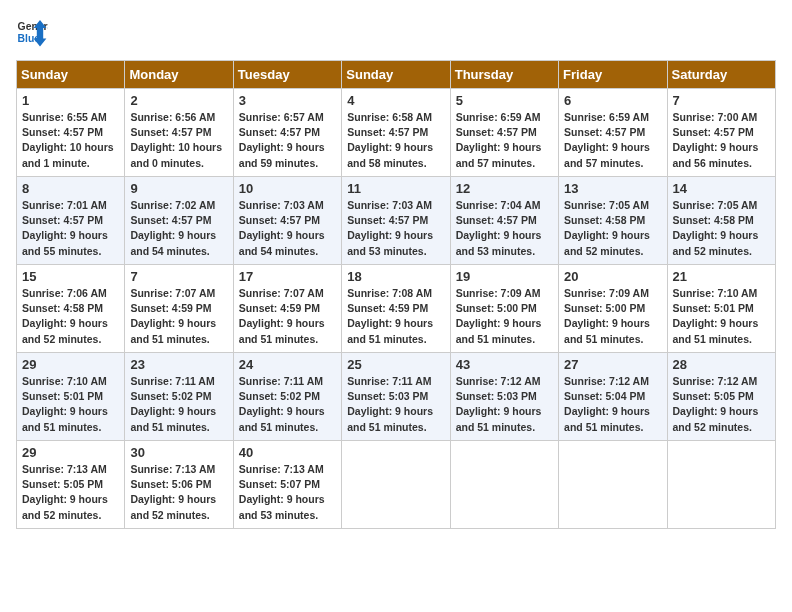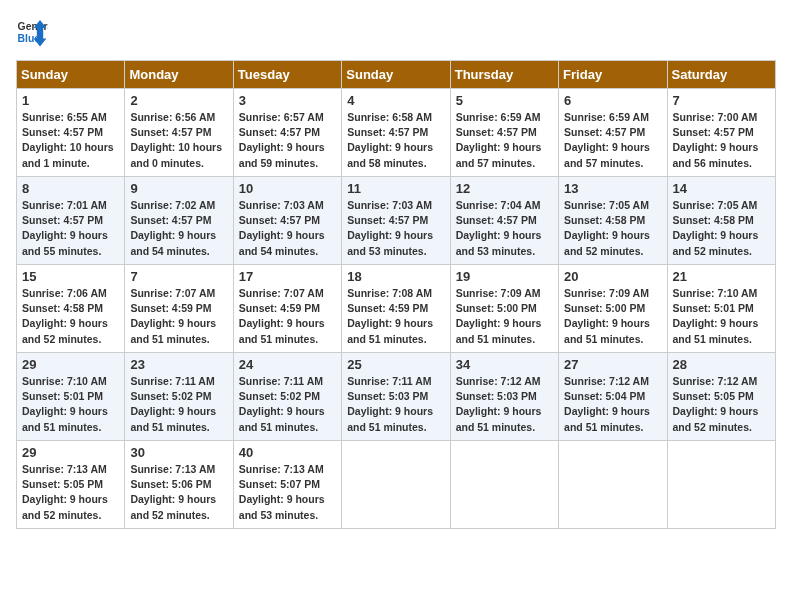--- a/index.html
+++ b/index.html
@@ -210,21 +210,21 @@
         </td>
         <td>
           <span class="day-num">24</span>
           <div class="day-info">Sunrise: 7:11 AM<br>Sunset: 5:02 PM<br>Daylight: 9 hours and 51 minutes.</div>
         </td>
         <td>
           <span class="day-num">25</span>
           <div class="day-info">Sunrise: 7:11 AM<br>Sunset: 5:03 PM<br>Daylight: 9 hours and 51 minutes.</div>
         </td>
         <td>
-          <span class="day-num">34</span>
+          <span class="day-num">43</span>
           <div class="day-info">Sunrise: 7:12 AM<br>Sunset: 5:03 PM<br>Daylight: 9 hours and 51 minutes.</div>
         </td>
         <td>
           <span class="day-num">27</span>
           <div class="day-info">Sunrise: 7:12 AM<br>Sunset: 5:04 PM<br>Daylight: 9 hours and 51 minutes.</div>
         </td>
         <td>
           <span class="day-num">28</span>
           <div class="day-info">Sunrise: 7:12 AM<br>Sunset: 5:05 PM<br>Daylight: 9 hours and 52 minutes.</div>
         </td>

